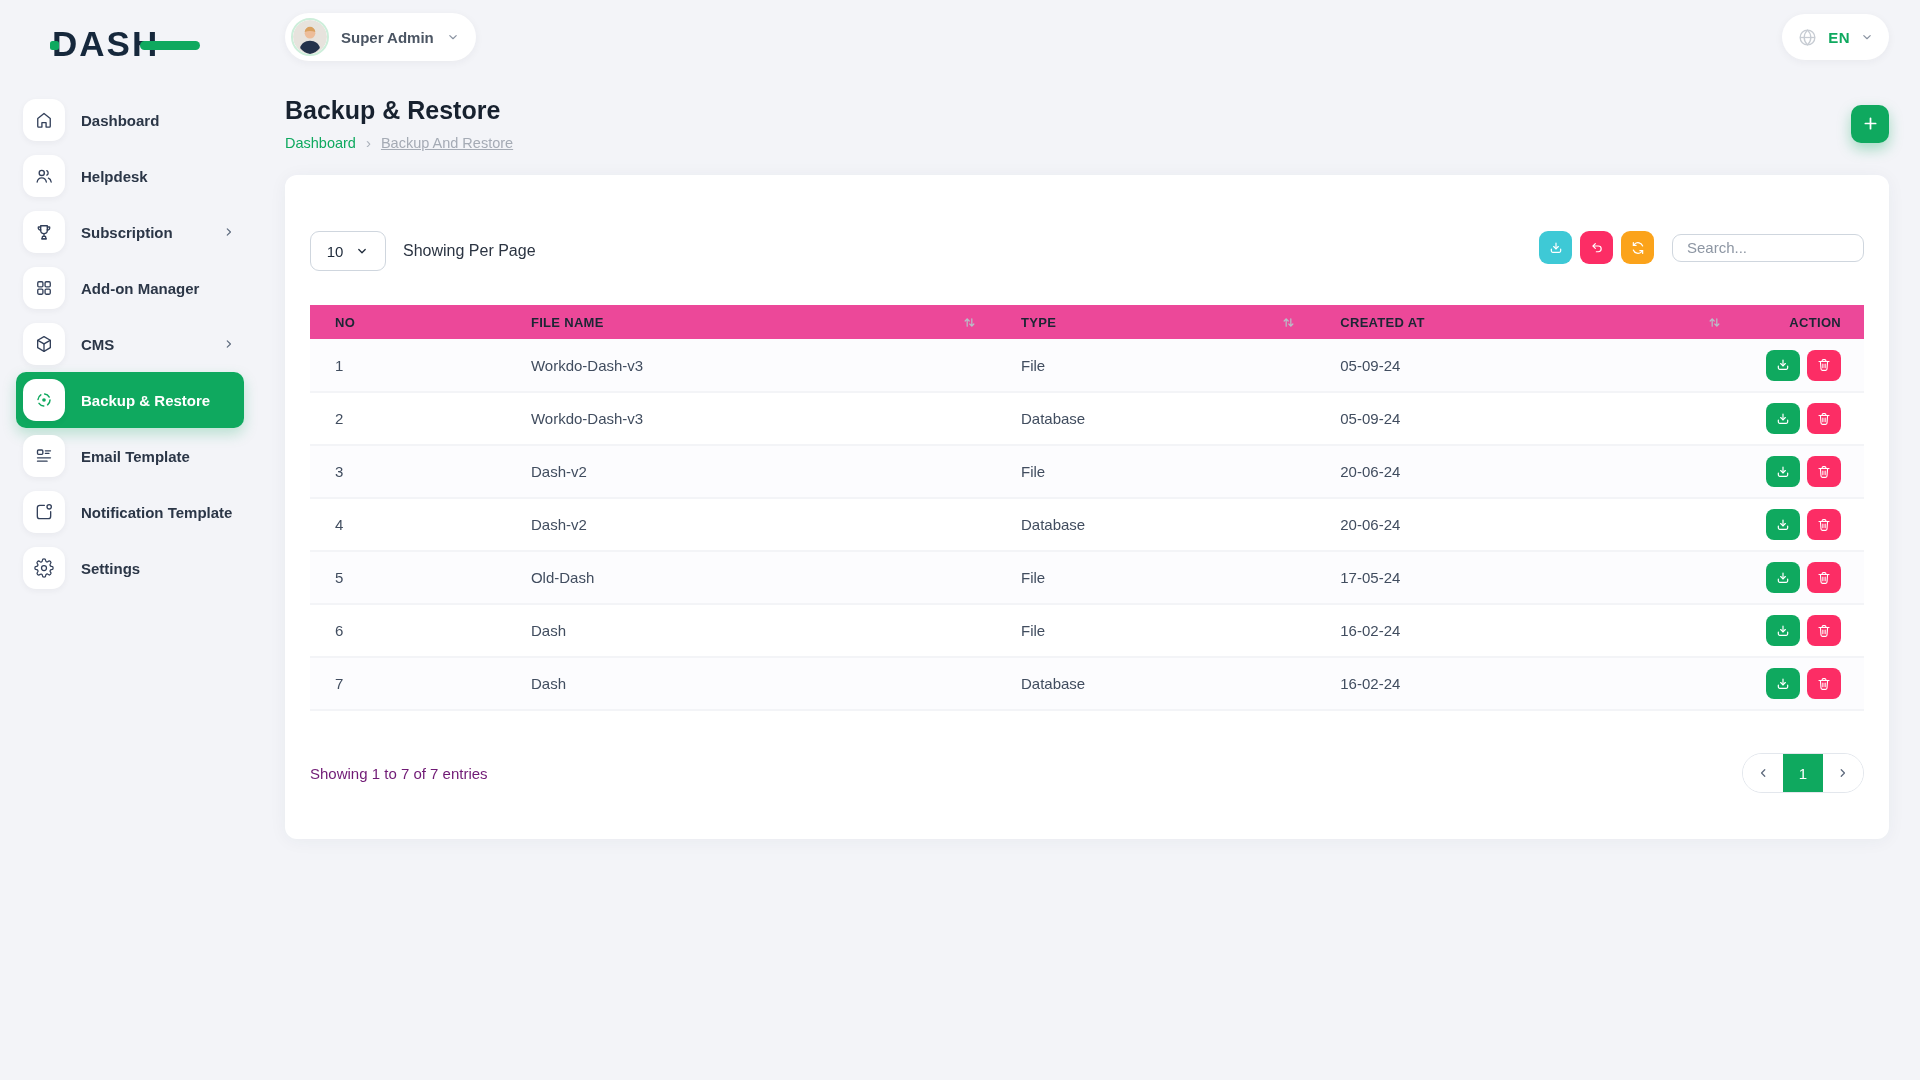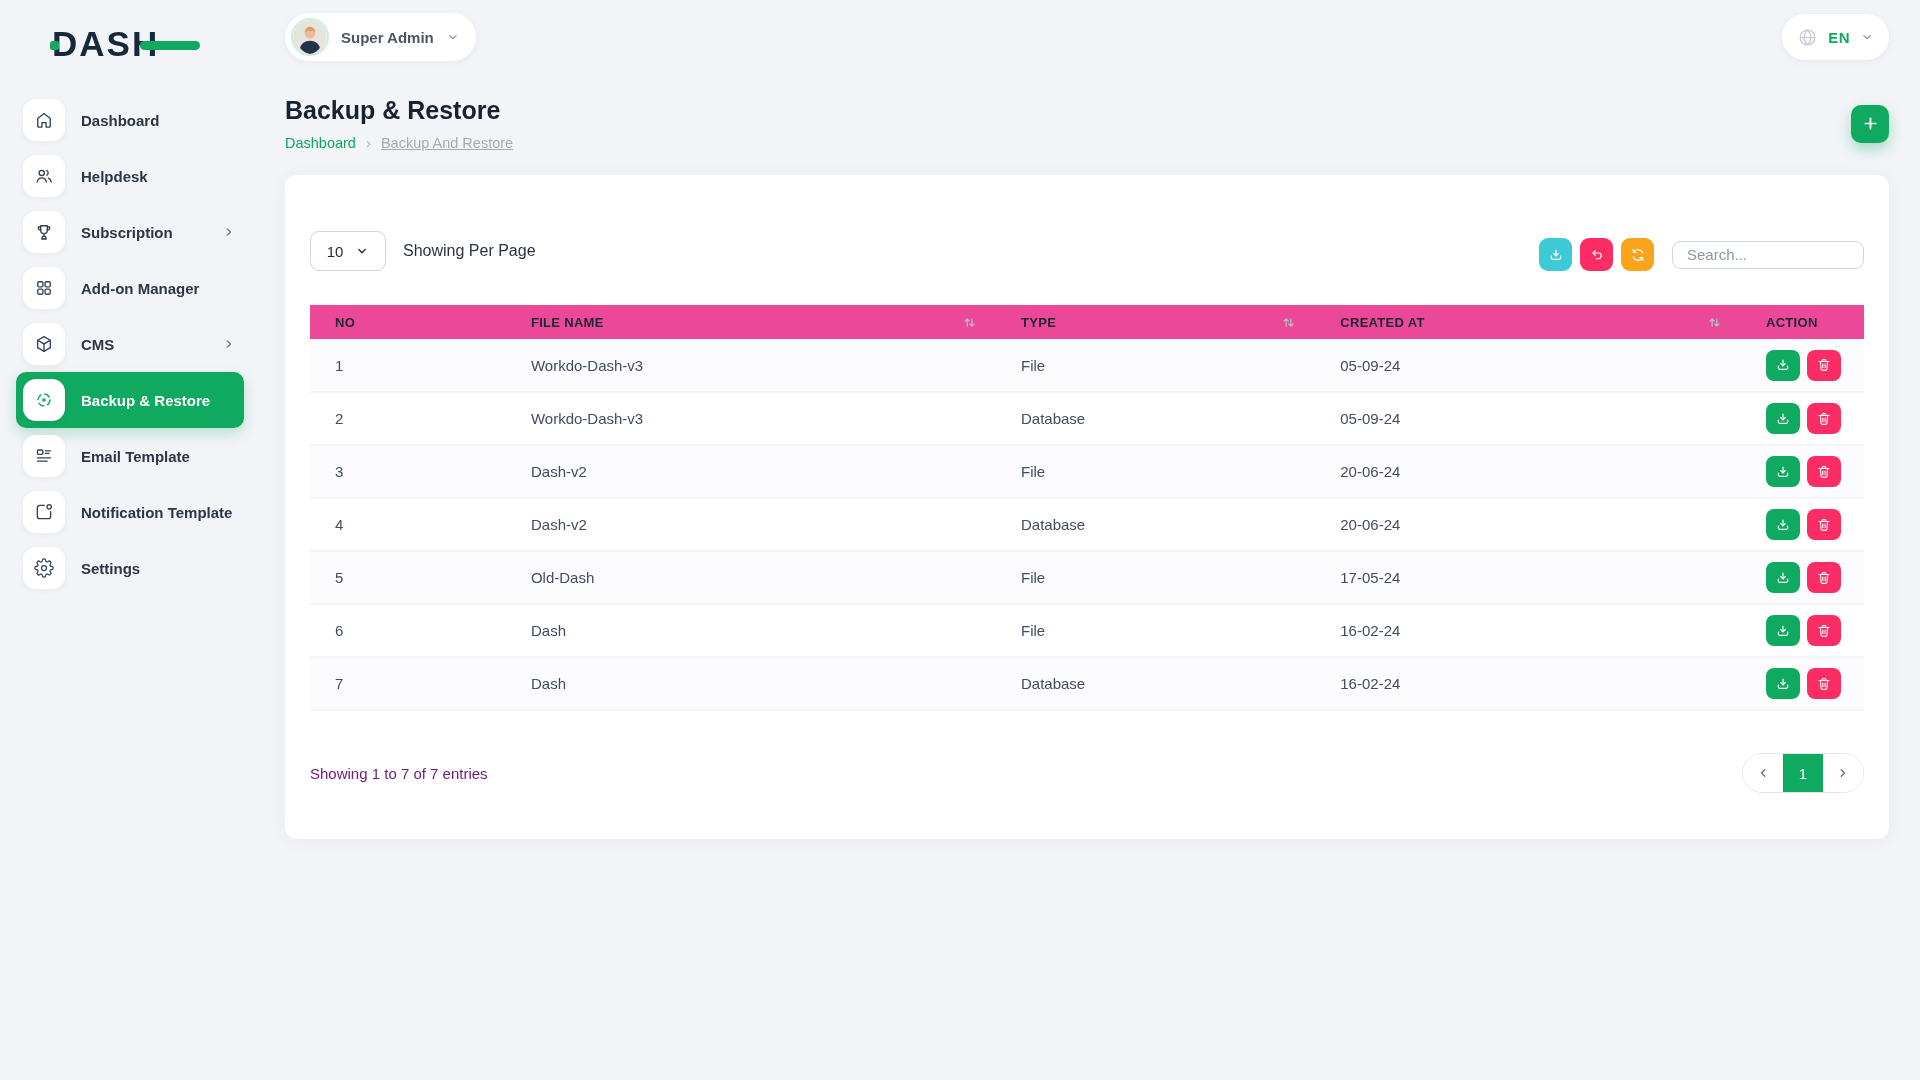--- a/index.html
+++ b/index.html
@@ -59,21 +59,21 @@
   .page-title{font-size:25px;font-weight:700;color:#17212f;}
   .breadcrumb{margin-top:9px;display:flex;align-items:center;gap:10px;font-size:14.5px;}
   .crumb-home{color:var(--green);cursor:pointer;}
   .crumb-sep{color:#aab0ba;font-size:15px;}
   .crumb-current{color:#a5abb5;text-decoration:underline;}
   .add-btn{width:38px;height:38px;border:none;border-radius:10px;background:var(--green);color:#fff;display:flex;align-items:center;justify-content:center;cursor:pointer;box-shadow:0 6px 14px rgba(15,169,95,.35);}
   .add-btn svg{width:19px;height:19px;}
 
   
   .card{margin-top:24px;background:#fff;border-radius:12px;box-shadow:0 2px 18px rgba(46,56,76,.05);padding:56px 25px 46px;}
-  .toolbar{display:flex;align-items:flex-end;justify-content:space-between;gap:32px;}
+  .toolbar{display:flex;align-items:flex-start;justify-content:space-between;gap:32px;}
   .toolbar-left{display:flex;align-items:center;gap:17px;}
   .entries-select{width:76px;height:40px;border:1px solid #cfd6de;border-radius:9px;background:#fff;display:flex;align-items:center;justify-content:center;gap:12px;font-size:15px;color:#1e2a3a;cursor:pointer;}
   .entries-select .sel-chev{color:#1e2a3a;}
   .entries-select .sel-chev svg{width:14px;height:14px;}
   .entries-label{font-size:16px;color:#2b3442;}
   .toolbar-right{display:flex;align-items:center;gap:8px;}
   .tool-btn{width:33px;height:33px;border:none;border-radius:9px;color:#fff;display:flex;align-items:center;justify-content:center;cursor:pointer;}
   .tool-btn svg{width:16px;height:16px;}
   .search-box{margin-left:10px;width:192px;height:28px;border:1px solid #cfd6de;border-radius:9px;padding:0 14px;font-size:15px;color:#3c4656;background:#fff;font-family:inherit;}
   .search-box::placeholder{color:#8d96a3;}
@@ -81,21 +81,21 @@
   
   .data-table{width:100%;border-collapse:collapse;margin-top:34px;}
   .data-table col.c-no{width:12.7%;}
   .data-table col.c-file{width:31.8%;}
   .data-table col.c-type{width:20.7%;}
   .data-table col.c-created{width:27.6%;}
   .data-table col.c-action{width:7.2%;}
   .data-table thead th{background:#ec4899;height:34px;font-size:13px;font-weight:700;color:#1c2634;letter-spacing:.3px;text-align:left;padding:0;}
   .th-inner{display:flex;align-items:center;justify-content:space-between;padding:0 20px 0 25px;}
   .th-inner.no-sort{justify-content:flex-start;}
-  .th-inner.right{justify-content:flex-start;padding-right:23px;}
+  .th-inner.right{justify-content:flex-end;padding-right:23px;}
   .sort-icon svg{width:13px;height:13px;}
   .data-table tbody td{height:53px;font-size:15px;color:#414d5f;padding:0 0 0 25px;border-bottom:2px solid #f3f4f7;}
   .data-table tbody tr:nth-child(odd){background:#fcfcfe;}
   .cell-actions{display:flex;justify-content:flex-end;gap:7px;padding-right:23px;}
   .row-btn{width:34px;height:31px;border:none;border-radius:8px;color:#fff;display:flex;align-items:center;justify-content:center;cursor:pointer;}
   .row-btn svg{width:16px;height:16px;}
   .row-btn.download{background:var(--green);}
   .row-btn.delete{background:var(--pink);}
 
   

